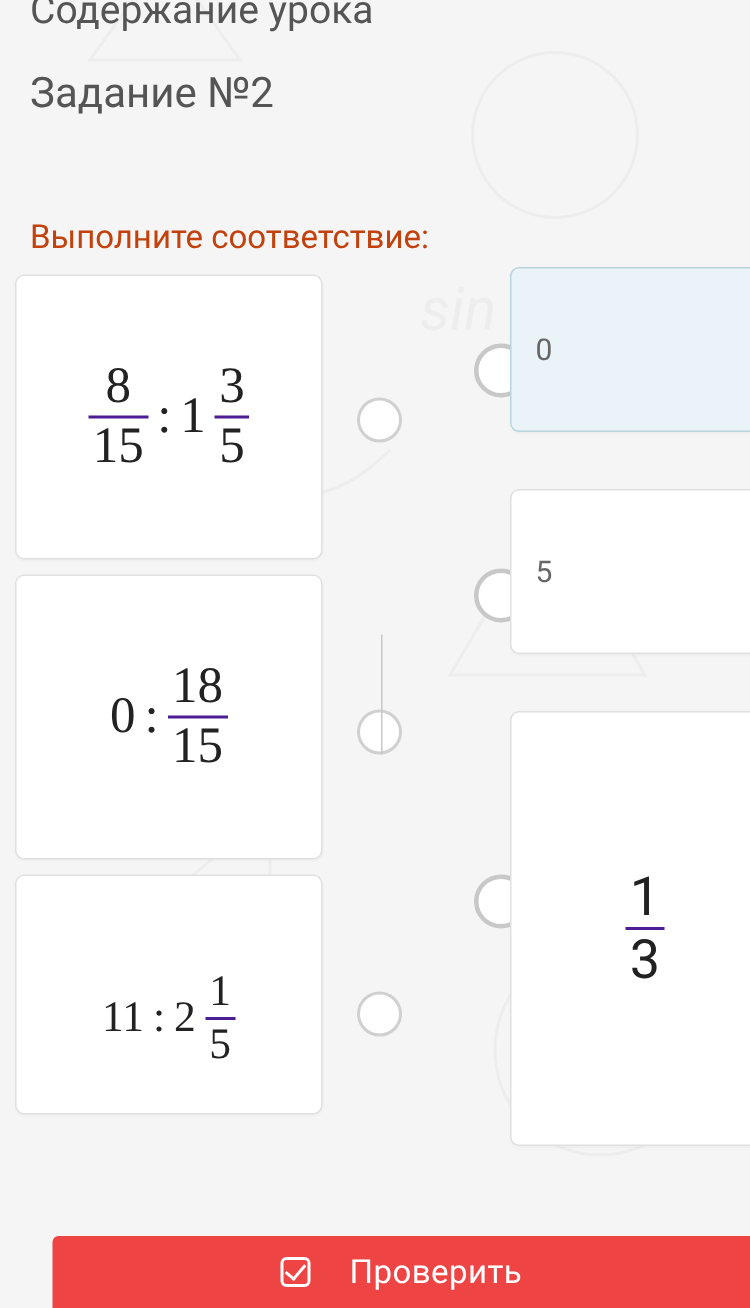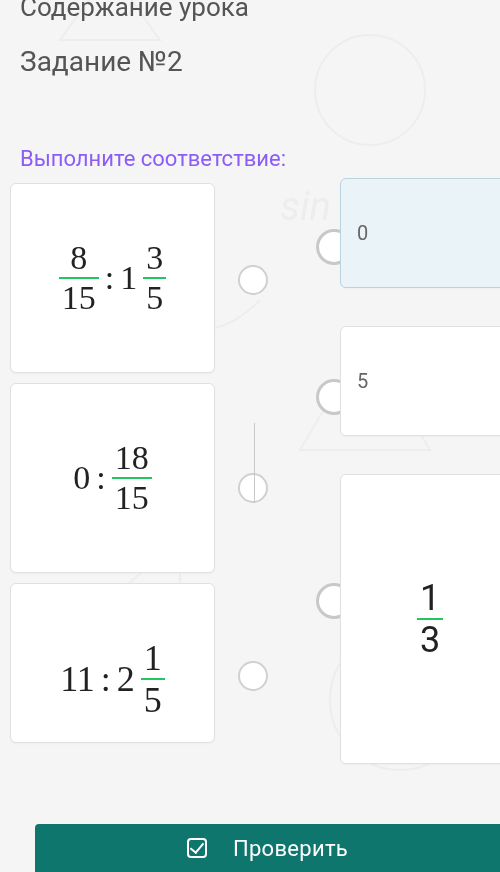--- a/index.html
+++ b/index.html
@@ -32,21 +32,21 @@
       overflow: hidden;
     }
     .task-title {
       font-size: 28px;
       color: #555;
       margin-top: 23px;
       font-weight: 400;
     }
     .instruction {
       font-size: 22px;
-      color: #8b5cf6;
+      color: #c2410c;
       margin-top: 68px;
       font-weight: 400;
     }
     .match-area {
       position: relative;
       margin-top: 12px;
       height: 570px;
     }
     .left-col { position: absolute; left: -10px; top: 0; }
     .right-col { position: absolute; left: 320px; top: -5px; }
@@ -100,31 +100,31 @@
       background: #c8c8c8;
     }
     .frac {
       display: inline-flex;
       flex-direction: column;
       align-items: center;
       vertical-align: middle;
       line-height: 1;
     }
     .frac .num { padding: 0 3px 2px; }
-    .frac .den { padding: 2px 3px 0; border-top: 2px solid #22c55e; }
+    .frac .den { padding: 2px 3px 0; border-top: 2px solid #4c1d95; }
     .expr { font-size: 34px; display: flex; align-items: center; gap: 6px; }
-    .expr-sm { font-size: 36px; margin-top: 31px; }
+    .expr-sm { font-size: 29px; margin-top: 31px; }
     .whole { display:inline-block; }
     .check-btn {
       position: absolute;
       left: 35px;
       right: 0;
       bottom: 0;
       height: 48px;
-      background: #0f766e;
+      background: #ef4444;
       color: #fff;
       font-size: 22px;
       display: flex;
       align-items: center;
       justify-content: center;
       gap: 26px;
       border-top-left-radius: 4px;
       letter-spacing: 0.3px;
     }
     .check-icon {

